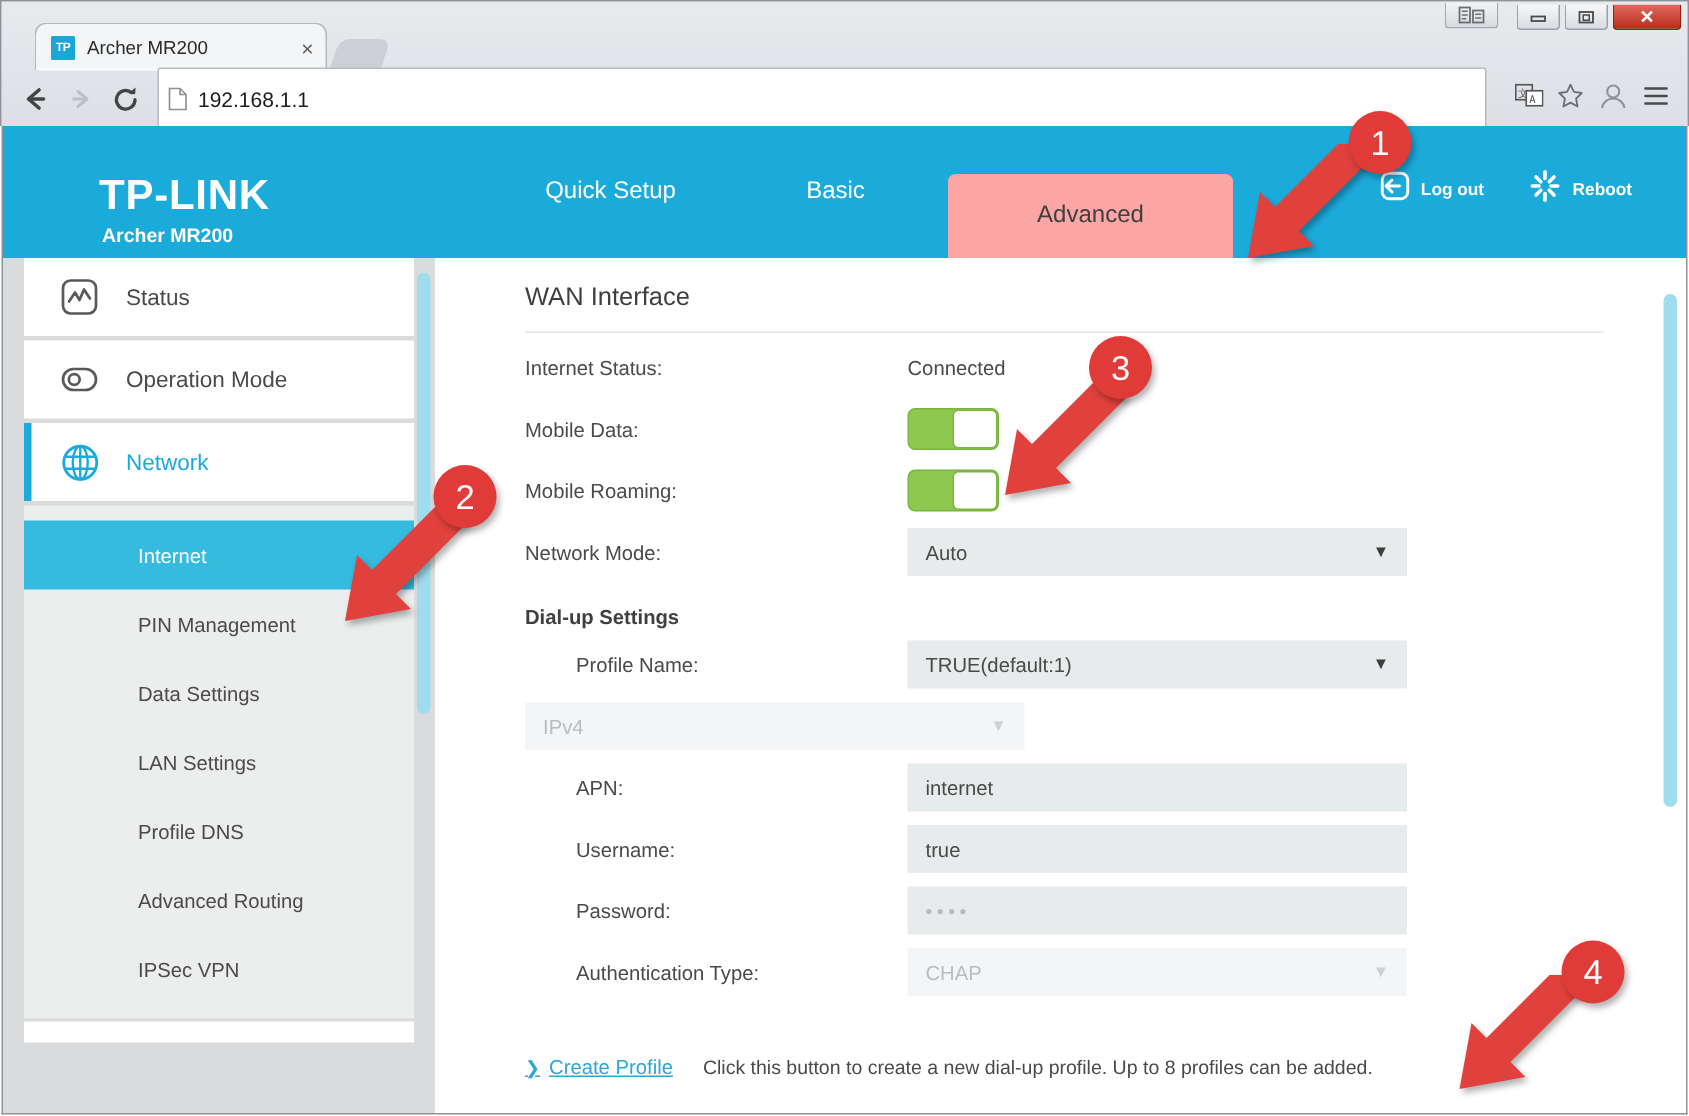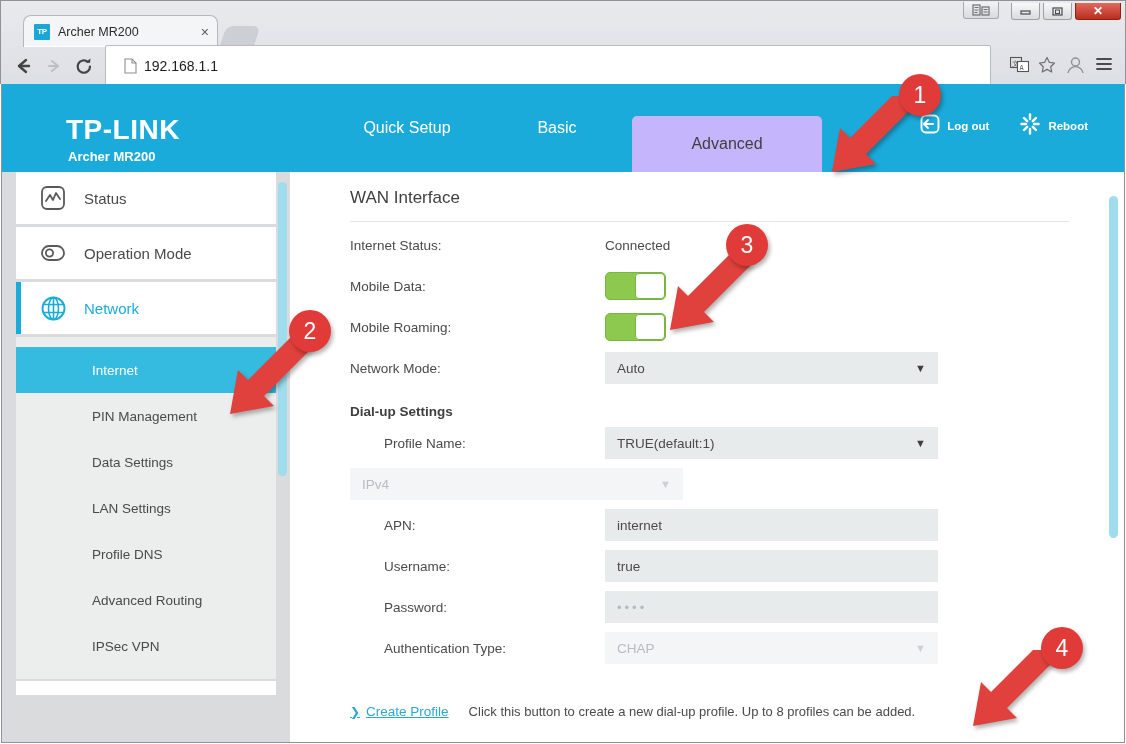--- a/index.html
+++ b/index.html
@@ -75,21 +75,21 @@
 
   
   .toolbar {
     position: absolute; left: 0; top: 46px; width: 100%; height: 38px;
     display: flex; align-items: center; padding: 0 8px;
   }
   .nav-btn { width: 30px; height: 26px; display: flex; align-items: center; justify-content: center; }
   .omnibox {
     flex: 1; height: 42px; margin-left: 6px; margin-right: 19px;
     background: #fff; border: 1px solid #b7bcc2; border-radius: 2px;
-    display: flex; align-items: center; padding: 0 18px;
+    display: flex; align-items: center; padding: 0 6px;
     font-size: 14px; color: #1c1c1c;
   }
   .omnibox .page-ico { margin-right: 7px; display: flex; }
   .tb-right { display: flex; align-items: center; gap: 9px; padding-right: 4px; }
 
   
   .page {
     position: absolute; left: 1px; top: 84px;
     width: 1124px; height: 659px;
     background: #fff; overflow: hidden;
@@ -108,21 +108,21 @@
   .brand-model {
     font-size: 13px; font-weight: bold; color: #fff;
     margin-top: 6px; margin-left: 2px; line-height: 1;
   }
   .navtabs { position: absolute; left: 330px; top: 0; height: 88px; display: flex; align-items: flex-end; }
   .navtab {
     height: 88px; display: flex; align-items: center; justify-content: center;
     font-size: 16px; color: #fff; padding: 0 30px; min-width: 150px;
   }
   .navtab.active {
-    background: #c4b5fd; color: #3f3f3f;
+    background: #fca5a5; color: #3f3f3f;
     height: 56px; align-self: flex-end;
     border-radius: 5px 5px 0 0;
     min-width: 190px;
   }
   .hdr-actions { position: absolute; right: 38px; top: 28px; display: flex; gap: 28px; }
   .hdr-act { display: flex; flex-direction: row; align-items: center; gap: 5px; }
   .hdr-act-label { font-size: 11.5px; color: #fff; font-weight: bold; }
 
   
   .sidebar {

